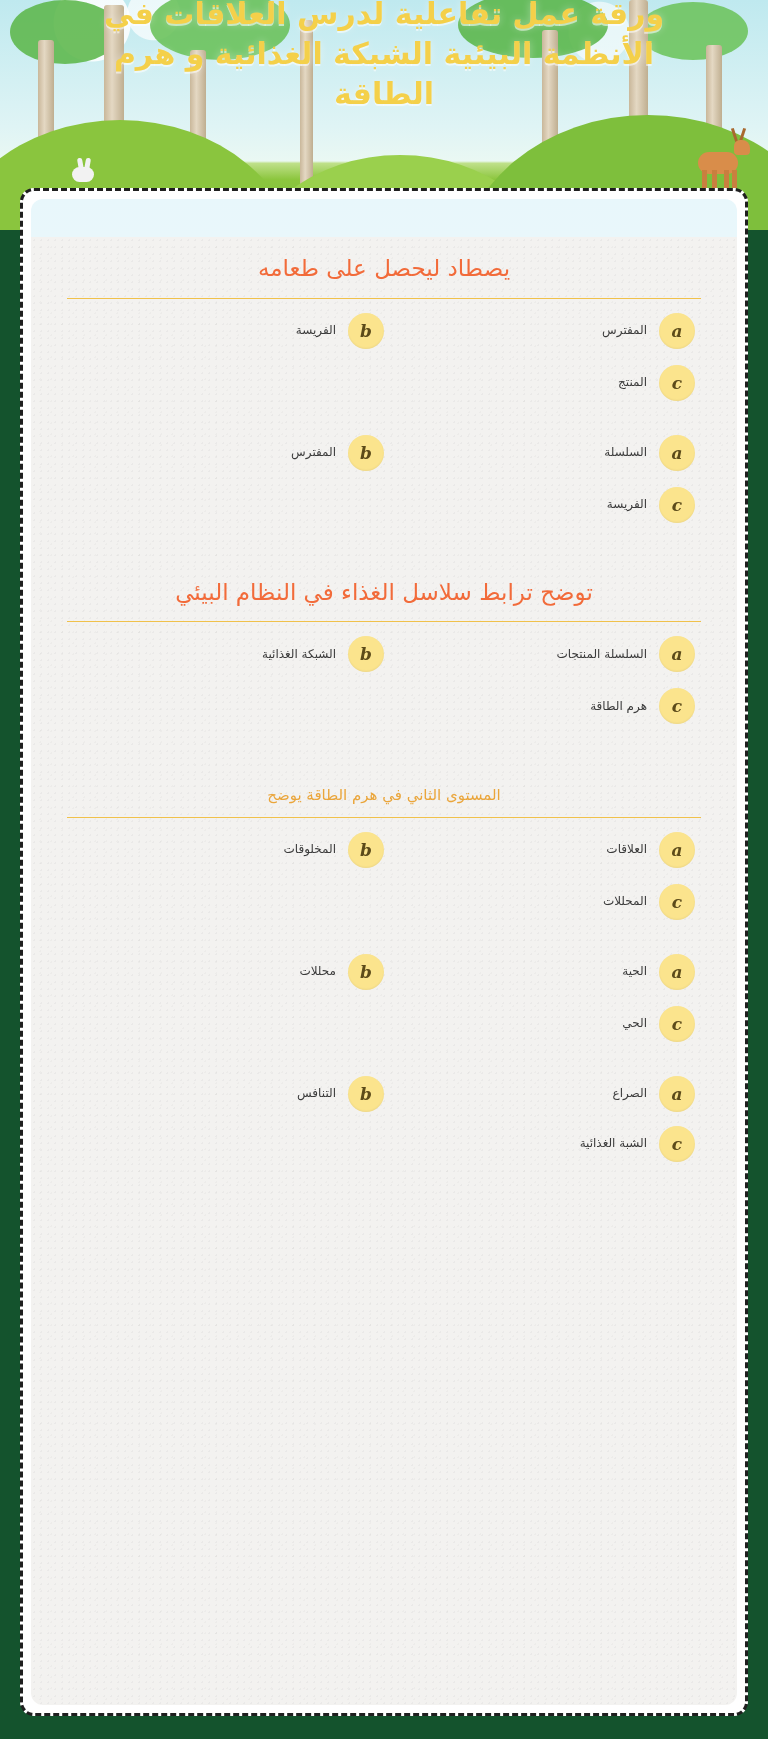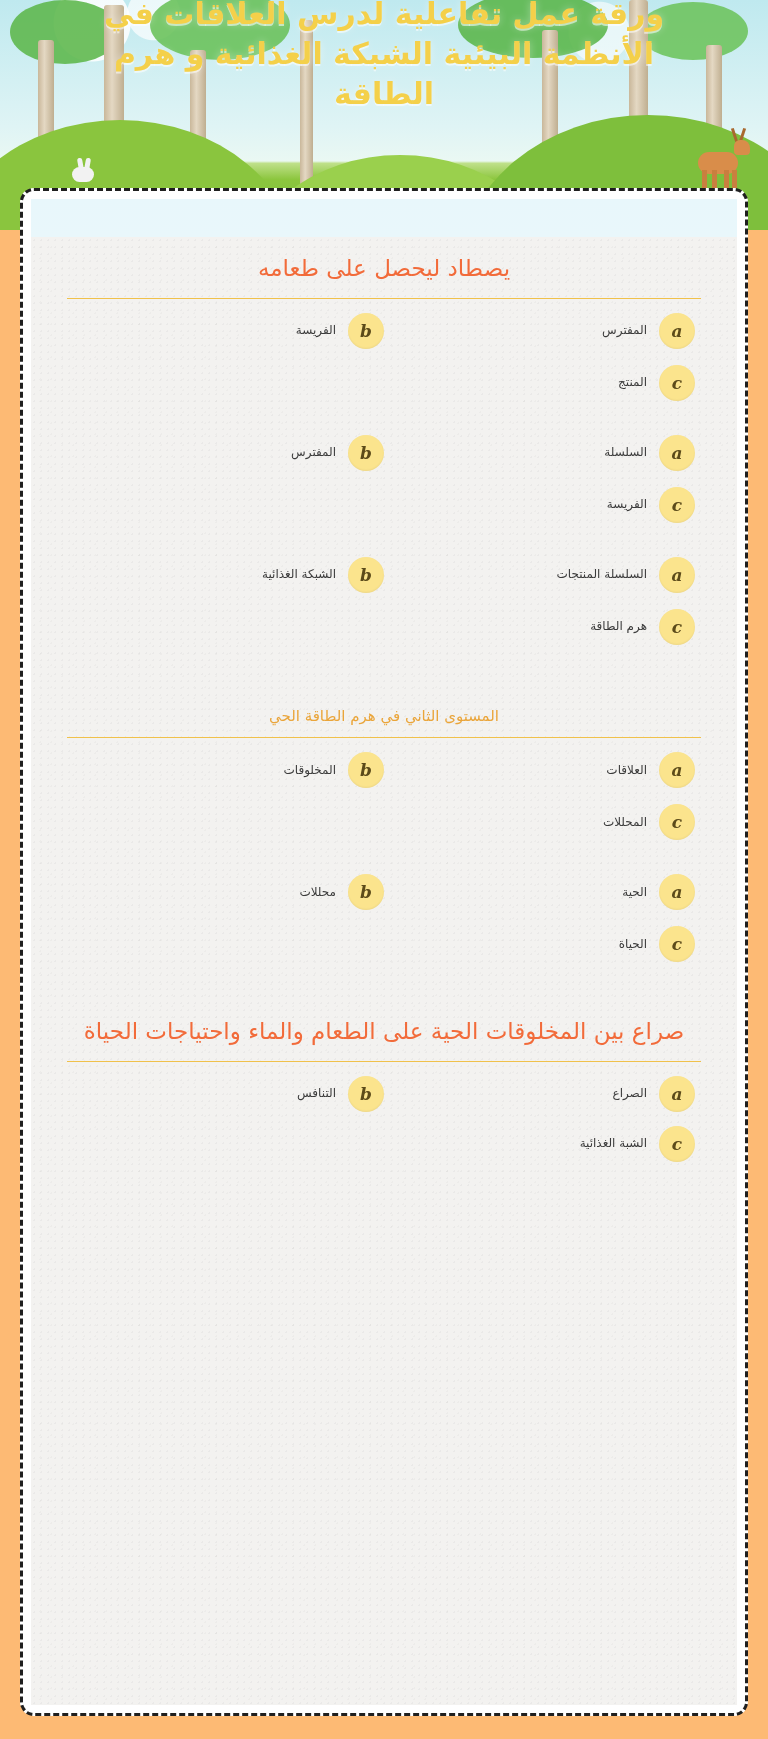--- a/index.html
+++ b/index.html
@@ -7,21 +7,21 @@
     margin: 0;
     padding: 0;
     background: #ffffff;
     font-family: "DejaVu Sans", "Liberation Sans", sans-serif;
   }
   #page {
     position: relative;
     width: 768px;
     height: 1739px;
     overflow: hidden;
-    background: #fdba74;
+    background: #14532d;
   }
 
   
   .banner {
     position: absolute;
     top: 0; left: 0;
     width: 768px;
     height: 230px;
     overflow: hidden;
     background: linear-gradient(#cdeef3 0%, #e3f6f8 45%, #dff2f0 70%, #8dc63f 72%, #7cc142 100%);
@@ -123,21 +123,21 @@
     width: 728px;
     height: 1528px;
     border: 3px dashed #1f1f1f;
     border-radius: 14px;
     background: #ffffff;
     padding: 8px;
   }
   .quiz-inner {
     width: 100%;
     height: 100%;
-    border-radius: 0;
+    border-radius: 12px;
     background:
       linear-gradient(#e8f7fb 0%, #e9f7fb 38px, #f3f2f0 38px, #f3f2f0 100%);
     position: relative;
     overflow: hidden;
   }
   .paper-noise {
     position: absolute; inset: 38px 0 0 0;
     background-image:
       radial-gradient(rgba(0,0,0,.035) 1px, transparent 1px),
       radial-gradient(rgba(0,0,0,.025) 1px, transparent 1px);
@@ -283,38 +283,39 @@
               <span class="answer-text">المفترس</span>
             </div>
             <div class="answer">
               <span class="bullet">c</span>
               <span class="answer-text">الفريسة</span>
             </div>
           </div>
         </div>
 
         <div class="q-block">
+          <div class="q-text">توضح ترابط سلاسل الغذاء في النظام البيئي</div>
           <div class="answers">
             <div class="answer">
               <span class="bullet">a</span>
               <span class="answer-text">السلسلة المنتجات</span>
             </div>
             <div class="answer">
               <span class="bullet">b</span>
               <span class="answer-text">الشبكة الغذائية</span>
             </div>
             <div class="answer">
               <span class="bullet">c</span>
               <span class="answer-text">هرم الطاقة</span>
             </div>
           </div>
         </div>
 
         <div class="q-block">
-          <div class="q-text small">المستوى الثاني في هرم الطاقة الحي</div>
+          <div class="q-text small">المستوى الثاني في هرم الطاقة يوضح</div>
           <div class="answers">
             <div class="answer">
               <span class="bullet">a</span>
               <span class="answer-text">العلاقات</span>
             </div>
             <div class="answer">
               <span class="bullet">b</span>
               <span class="answer-text">المخلوقات</span>
             </div>
             <div class="answer">
@@ -329,27 +330,26 @@
             <div class="answer">
               <span class="bullet">a</span>
               <span class="answer-text">الحية</span>
             </div>
             <div class="answer">
               <span class="bullet">b</span>
               <span class="answer-text">محللات</span>
             </div>
             <div class="answer">
               <span class="bullet">c</span>
-              <span class="answer-text">الحياة</span>
-            </div>
-          </div>
-        </div>
-
-        <div class="q-block">
-          <div class="q-text">صراع بين المخلوقات الحية على الطعام والماء واحتياجات الحياة</div>
+              <span class="answer-text">الحي</span>
+            </div>
+          </div>
+        </div>
+
+        <div class="q-block">
           <div class="answers">
             <div class="answer">
               <span class="bullet">a</span>
               <span class="answer-text">الصراع</span>
             </div>
             <div class="answer">
               <span class="bullet">b</span>
               <span class="answer-text">التنافس</span>
             </div>
             <div class="answer">

